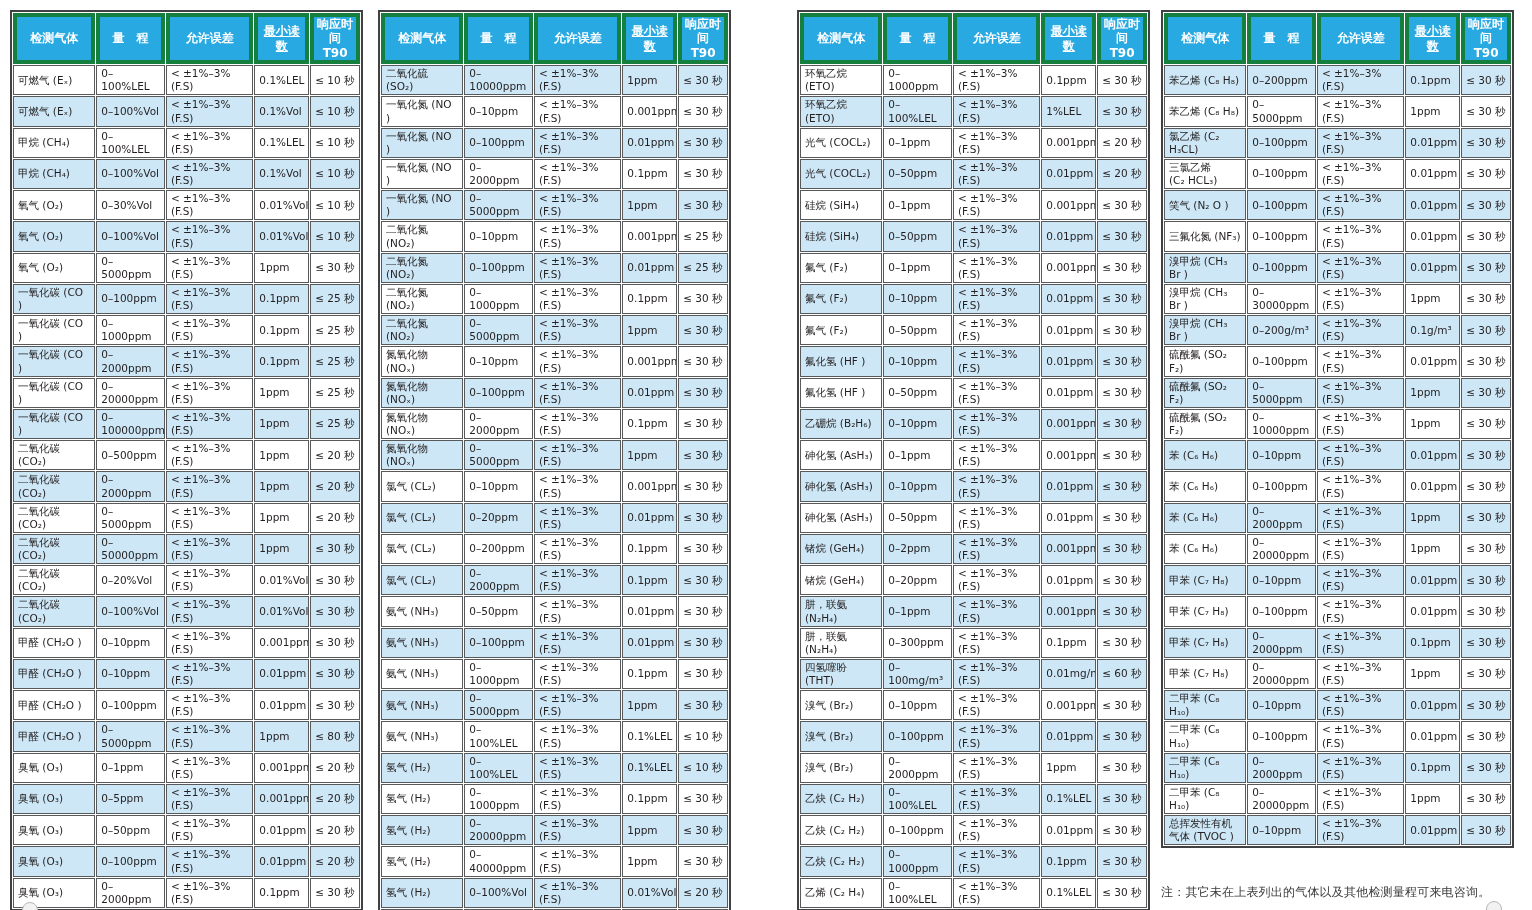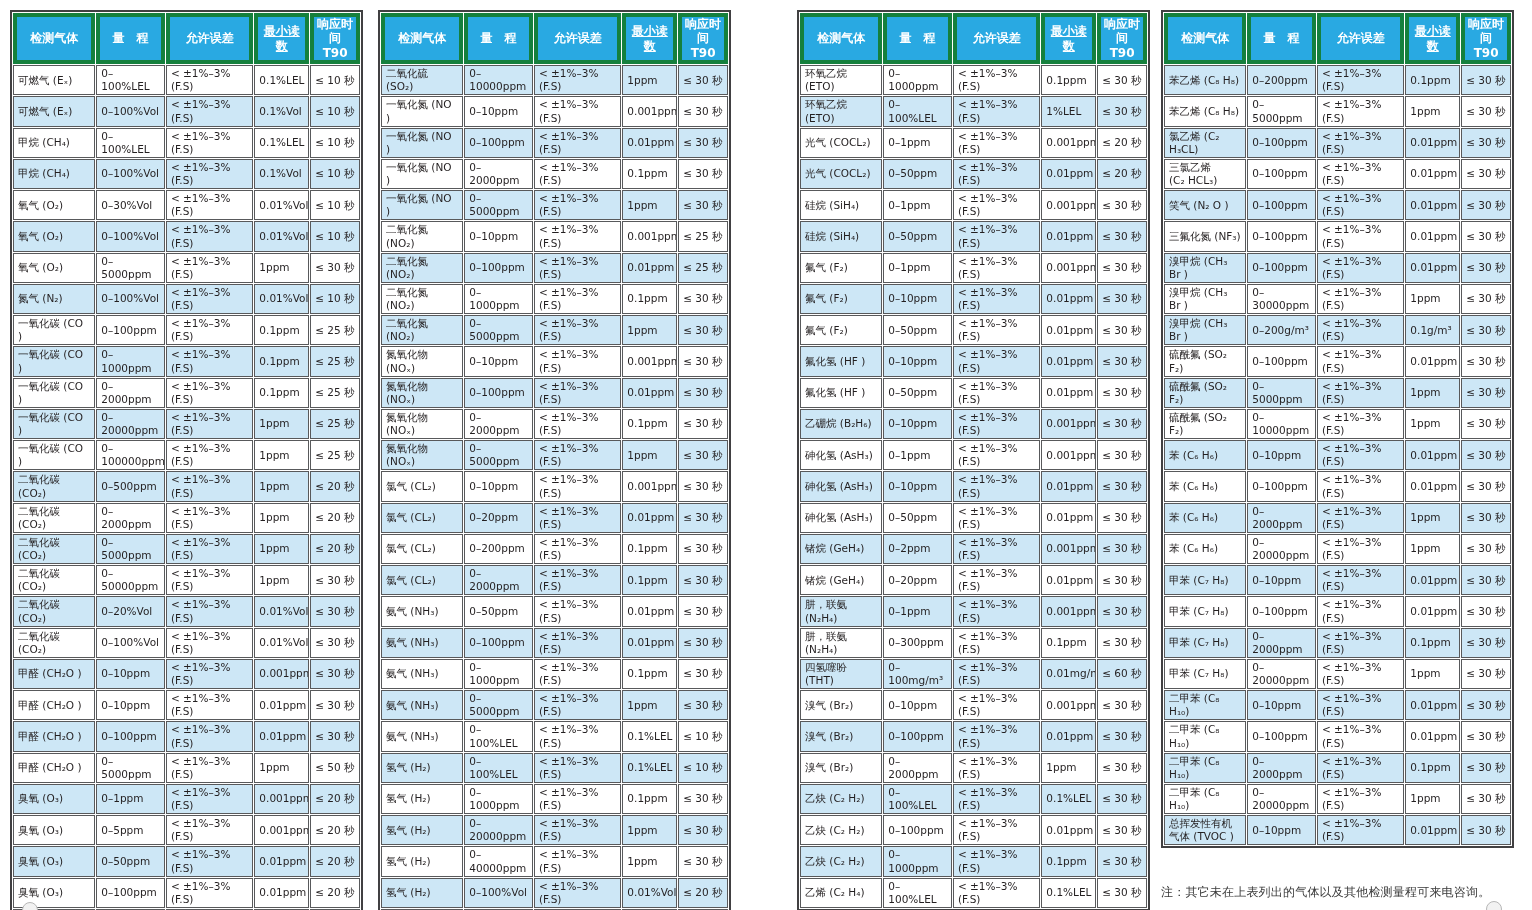--- a/index.html
+++ b/index.html
@@ -137,27 +137,20 @@
         <td>≤ 10 秒</td>
       </tr>
       <tr>
         <td>氧气 (O₂)</td>
         <td>0–5000ppm</td>
         <td>&lt; ±1%–3%(F.S)</td>
         <td>1ppm</td>
         <td>≤ 30 秒</td>
       </tr>
       <tr>
-        <td>氮气 (N₂)</td>
-        <td>0–100%Vol</td>
-        <td>&lt; ±1%–3%(F.S)</td>
-        <td>0.01%Vol</td>
-        <td>≤ 10 秒</td>
-      </tr>
-      <tr>
         <td>一氧化碳 (CO )</td>
         <td>0–100ppm</td>
         <td>&lt; ±1%–3%(F.S)</td>
         <td>0.1ppm</td>
         <td>≤ 25 秒</td>
       </tr>
       <tr>
         <td>一氧化碳 (CO )</td>
         <td>0–1000ppm</td>
         <td>&lt; ±1%–3%(F.S)</td>
@@ -246,21 +239,21 @@
         <td>0–100ppm</td>
         <td>&lt; ±1%–3%(F.S)</td>
         <td>0.01ppm</td>
         <td>≤ 30 秒</td>
       </tr>
       <tr>
         <td>甲醛 (CH₂O )</td>
         <td>0–5000ppm</td>
         <td>&lt; ±1%–3%(F.S)</td>
         <td>1ppm</td>
-        <td>≤ 50 秒</td>
+        <td>≤ 80 秒</td>
       </tr>
       <tr>
         <td>臭氧 (O₃)</td>
         <td>0–1ppm</td>
         <td>&lt; ±1%–3%(F.S)</td>
         <td>0.001ppm</td>
         <td>≤ 20 秒</td>
       </tr>
       <tr>
         <td>臭氧 (O₃)</td>

